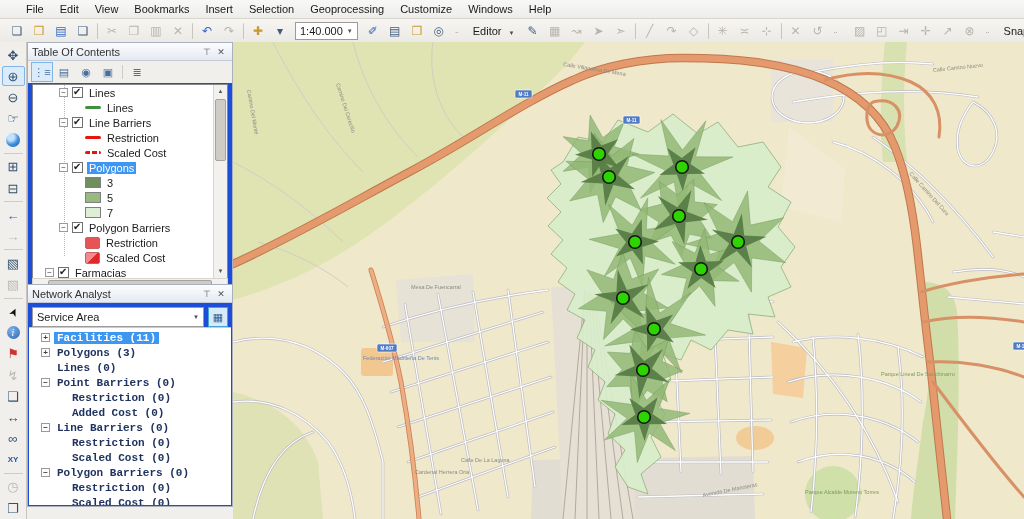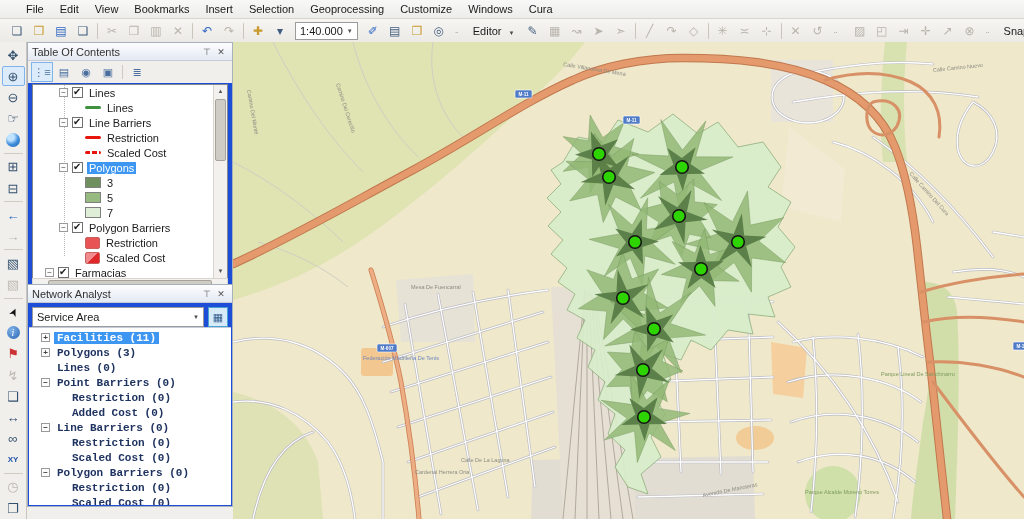--- a/index.html
+++ b/index.html
@@ -104,21 +104,21 @@
 <div id="menubar">
   <span class="mi">File</span>
   <span class="mi">Edit</span>
   <span class="mi">View</span>
   <span class="mi">Bookmarks</span>
   <span class="mi">Insert</span>
   <span class="mi">Selection</span>
   <span class="mi">Geoprocessing</span>
   <span class="mi">Customize</span>
   <span class="mi">Windows</span>
-  <span class="mi">Cura</span>
+  <span class="mi">Help</span>
 </div>
 
 <div id="toolbar">
   <span class="grip"></span>
   <span id="std-left" style="display:inline-flex;align-items:center;">
         <span class="tbi">❏</span>
         <span class="tbi gold">❒</span>
         <span class="tbi blue">▤</span>
         <span class="tbi">❑</span>
         <span class="tbi sep"></span>

